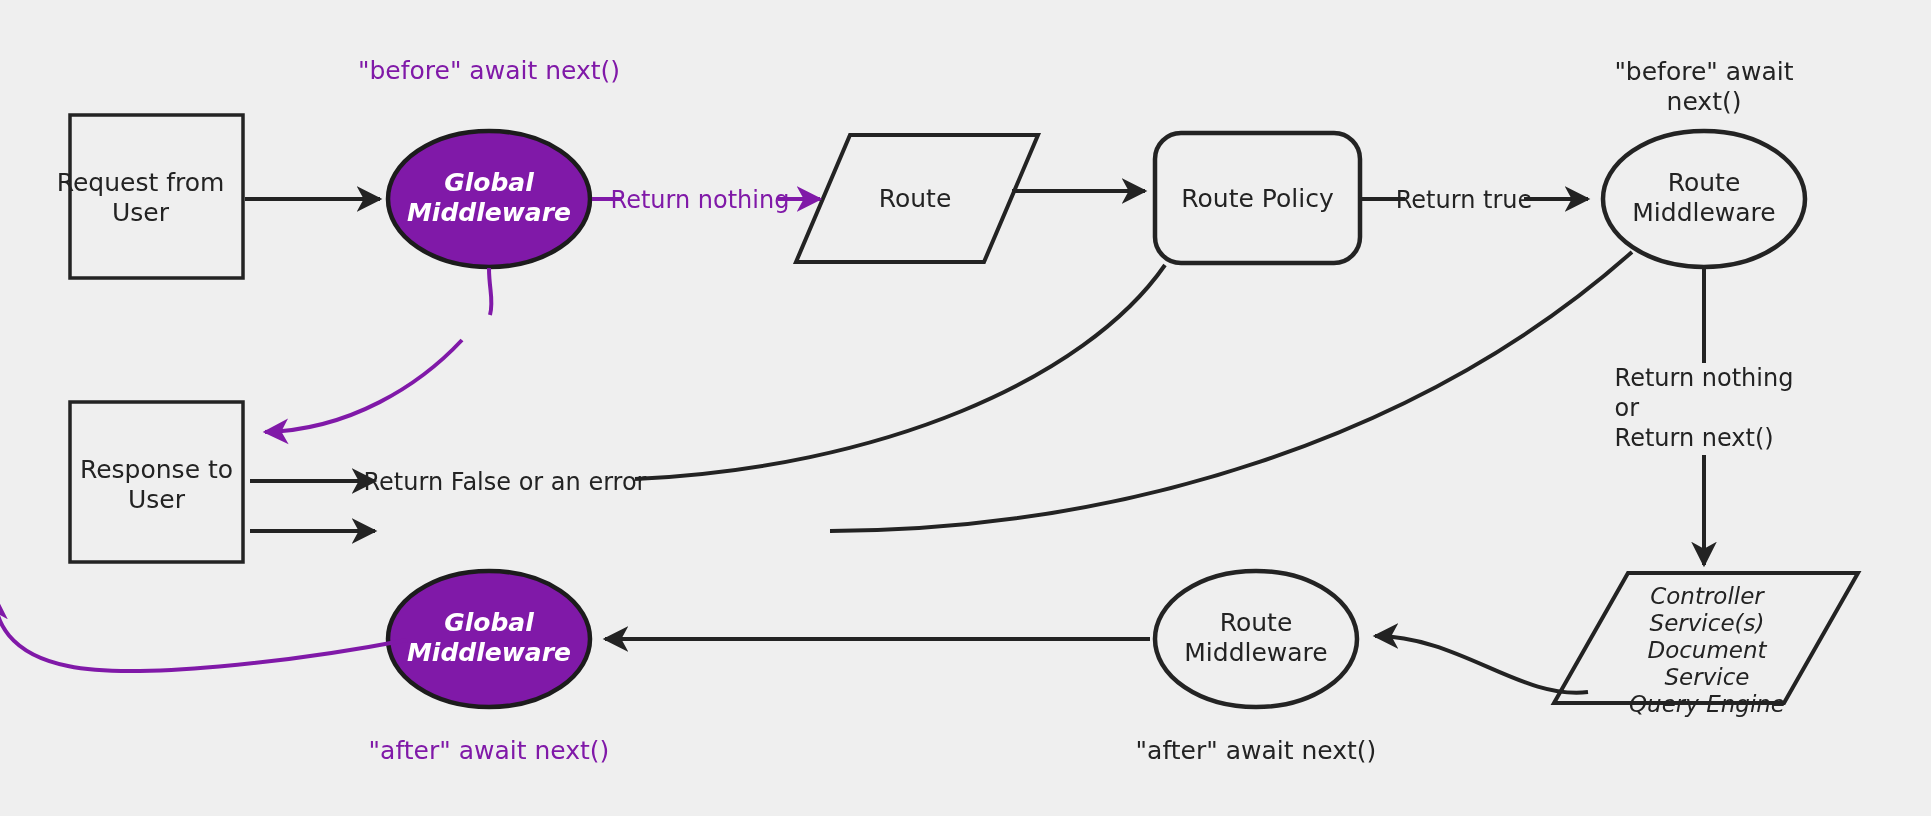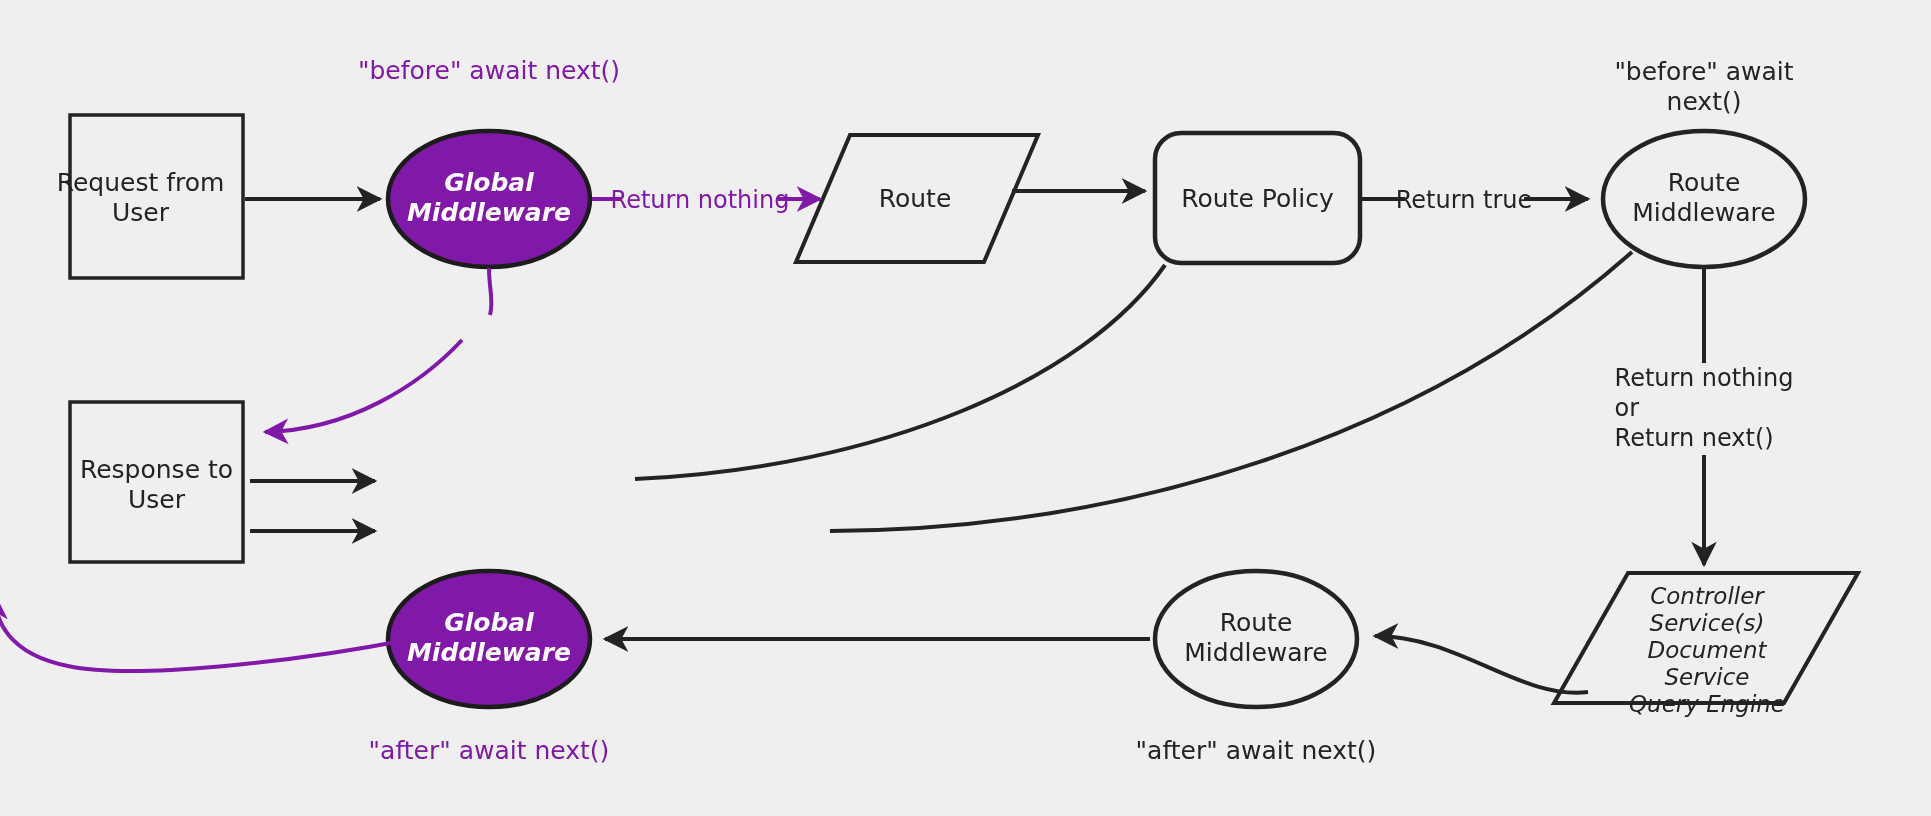--- a/index.html
+++ b/index.html
@@ -159,20 +159,21 @@
 Middleware</div>
 
   <div class="node-label" style="left:70px; top:455px; width:173px;">Response to
 User</div>
 
   <div class="edge-label purple center-x" style="left:700px; top:185px;">Return nothing</div>
 
 
   <div class="edge-label center-x" style="left:1464px; top:185px;">Return true</div>
 
+  <div class="edge-label center-x" style="left:505px; top:467px;">Return False or an error</div>
 
 
   <div class="edge-label center-x" style="left:1704px; top:363px;">Return nothing
 or
 Return next()</div>
 
   <div class="annot purple center-x" style="left:489px; top:56px;">"before" await next()</div>
 
   <div class="annot dark center-x" style="left:1704px; top:57px;">"before" await next()</div>
 

